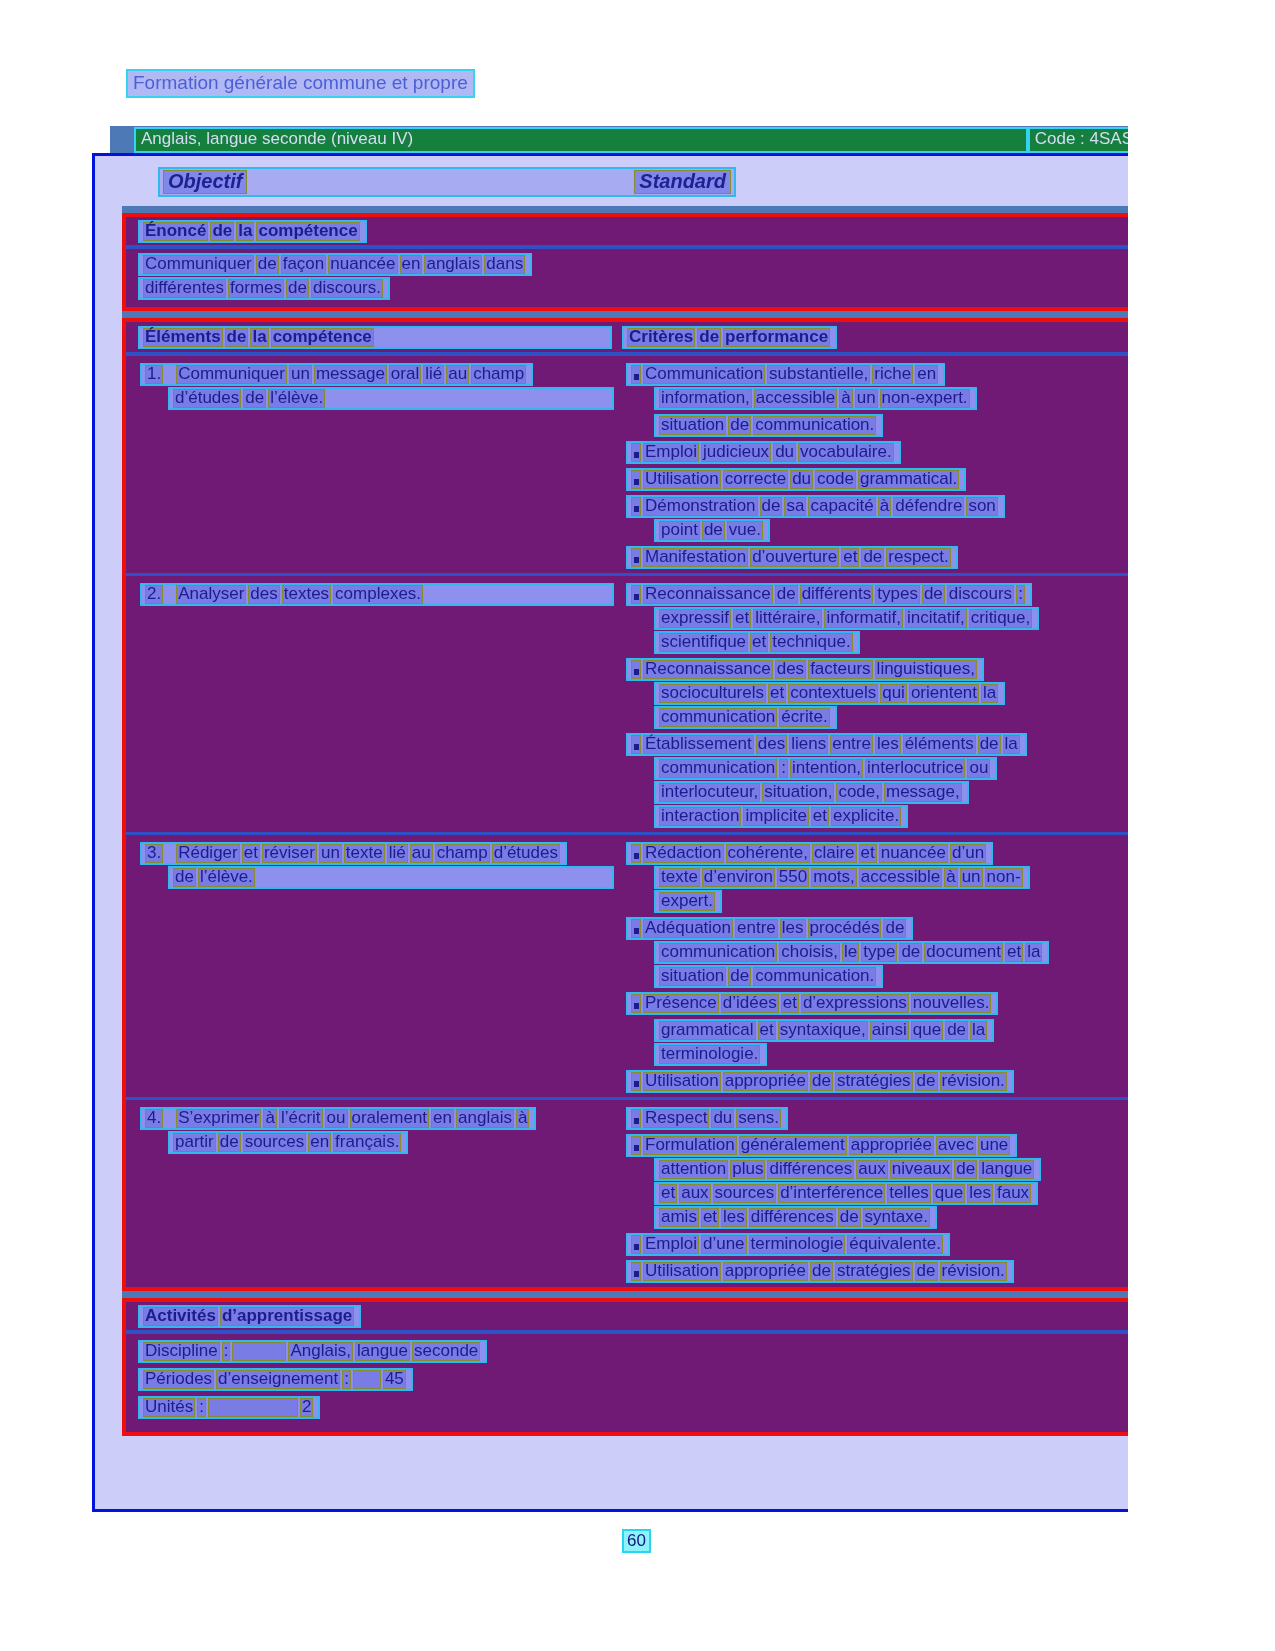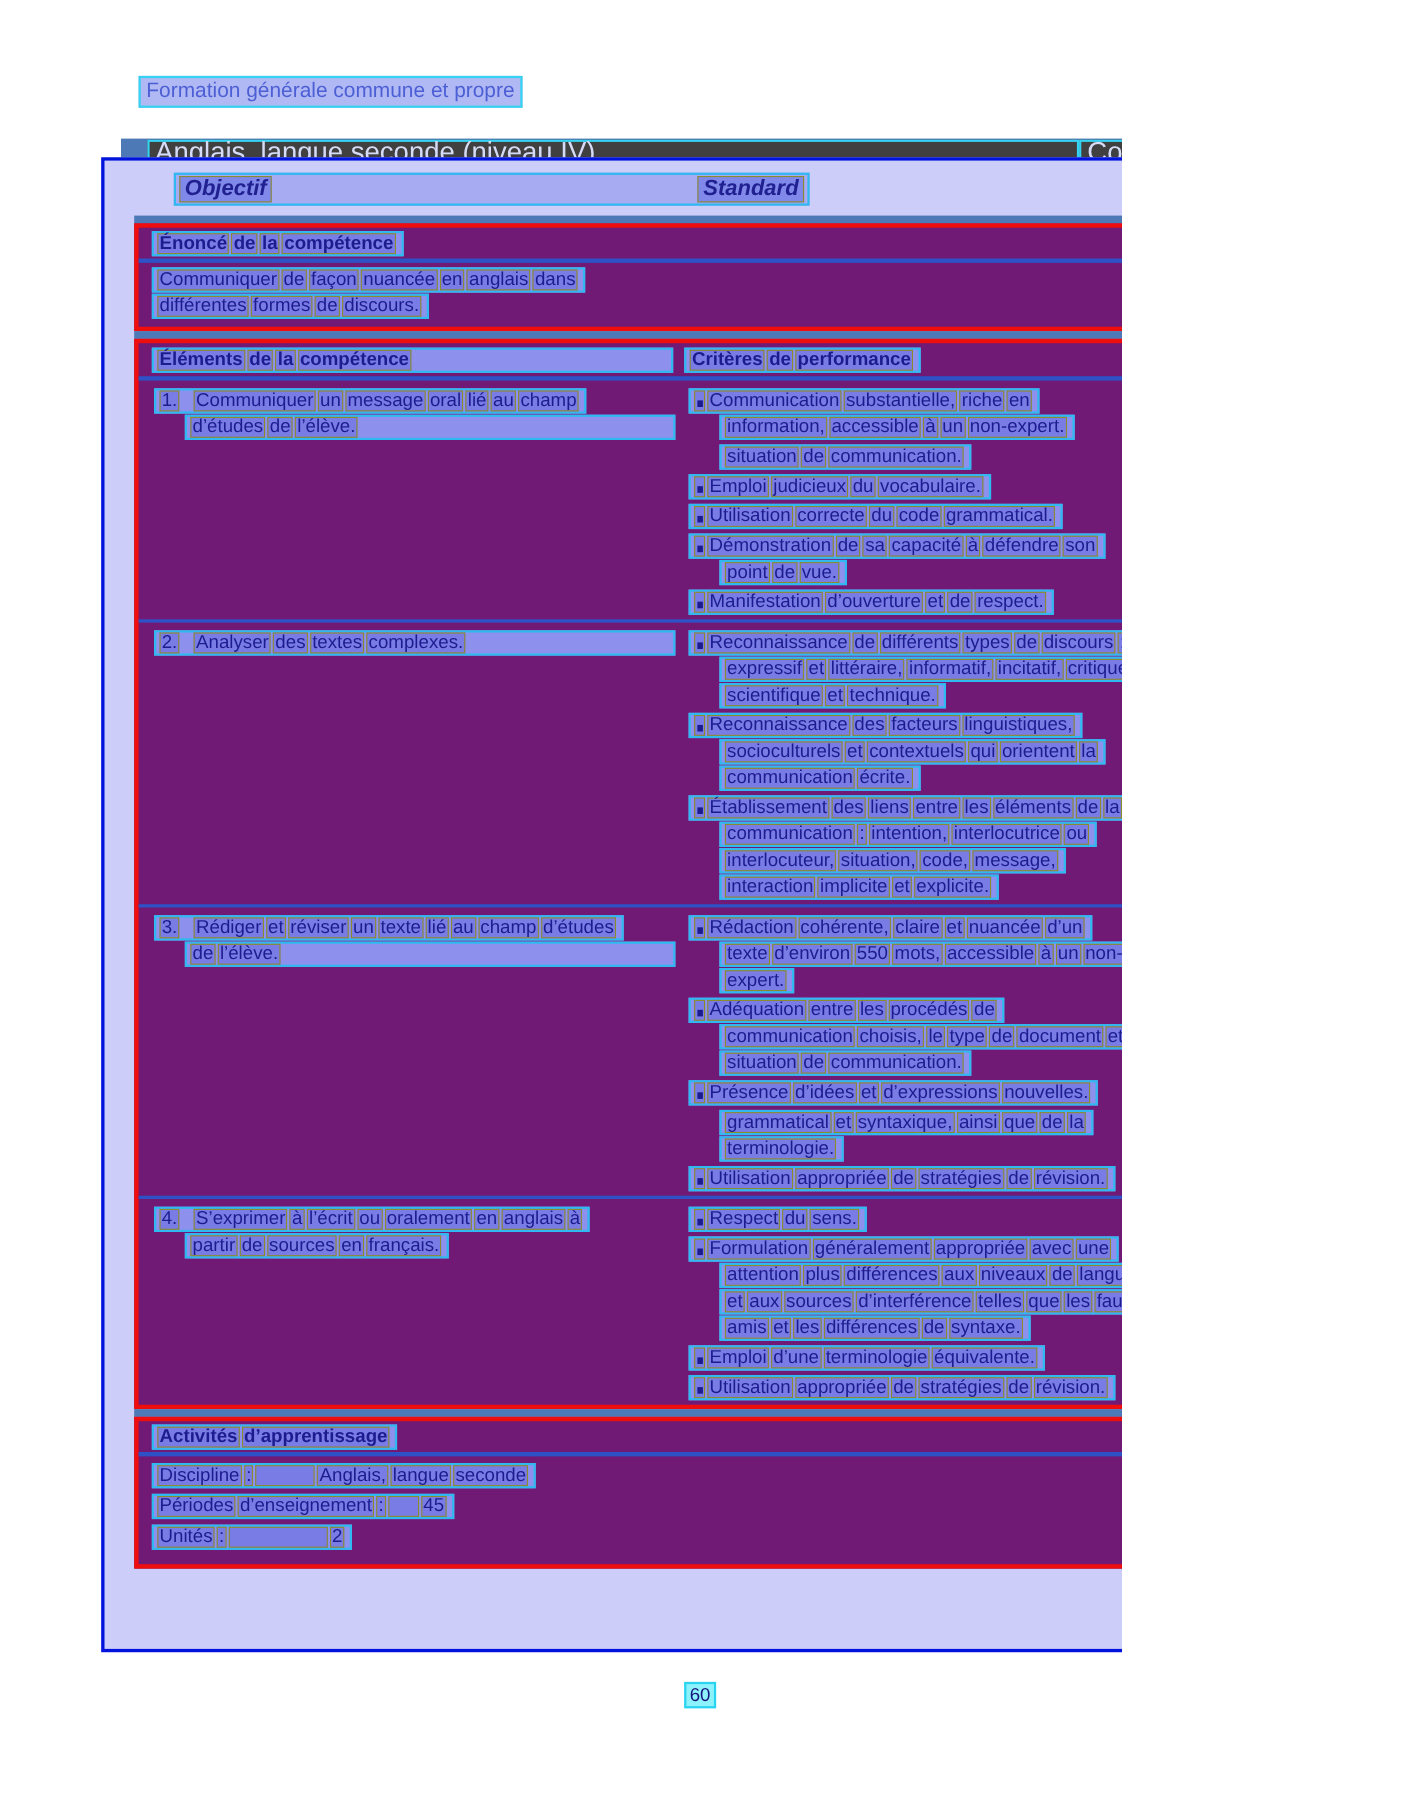--- a/index.html
+++ b/index.html
@@ -1,32 +1,32 @@
 <!DOCTYPE html>
 <html><head>
 <meta charset="utf-8">
 <style>
   html,body{margin:0;padding:0;background:#ffffff;}
-  .page{position:relative;width:1020px;height:1651px;background:#ffffff;overflow:hidden;
+  .page{position:relative;width:1128px;height:1651px;background:#ffffff;overflow:hidden;
         font-family:"Liberation Sans", sans-serif;color:#1c1c8f;}
 
   
   .top-header{position:absolute;left:126px;top:69px;font-size:19px;color:#4d5fd4;
               background:#b0b9f3;border:2px solid #36d2f2;padding:1px 5px 2px;white-space:nowrap;}
 
   
   .title-bar{position:absolute;left:110px;top:126px;width:1032px;height:27px;background:#4d79b6;
              display:flex;align-items:center;box-sizing:border-box;}
-  .tb-box{display:inline-block;background:#404040;border:2px solid #36d2f2;color:#d6dcf6;
-          font-size:25px;line-height:19px;padding:0 5px 1px;height:21px;box-sizing:content-box;white-space:nowrap;}
+  .tb-box{display:inline-block;background:#15803d;border:2px solid #36d2f2;color:#d6dcf6;
+          font-size:17px;line-height:19px;padding:0 5px 1px;height:21px;box-sizing:content-box;white-space:nowrap;}
   .tb-title{margin-left:24px;width:880px;}
   .tb-code{margin-left:auto;margin-right:2px;}
 
   
-  .outer{position:absolute;left:92px;top:143px;width:1088px;height:1359px;background:#cdcdf9;
+  .outer{position:absolute;left:92px;top:153px;width:1088px;height:1359px;background:#cdcdf9;
          border:3px solid #0013dd;box-sizing:border-box;overflow:hidden;}
 
   
   .objstd{margin:11px 0 9px 63px;height:30px;}
   .objstd-strip{display:inline-flex;justify-content:space-between;width:578px;
                 border:2px solid #2fb9f0;background:#a6abf2;padding:1px 3px;box-sizing:border-box;}
   .hdr-word{display:inline-block;background:#8088ea;border:1px solid #8a8a2e;color:#202090;
             font-size:20px;line-height:21px;font-weight:bold;font-style:italic;padding:0 4px 1px;}
 
   .tblock{margin-left:27px;width:1018px;box-sizing:border-box;}

